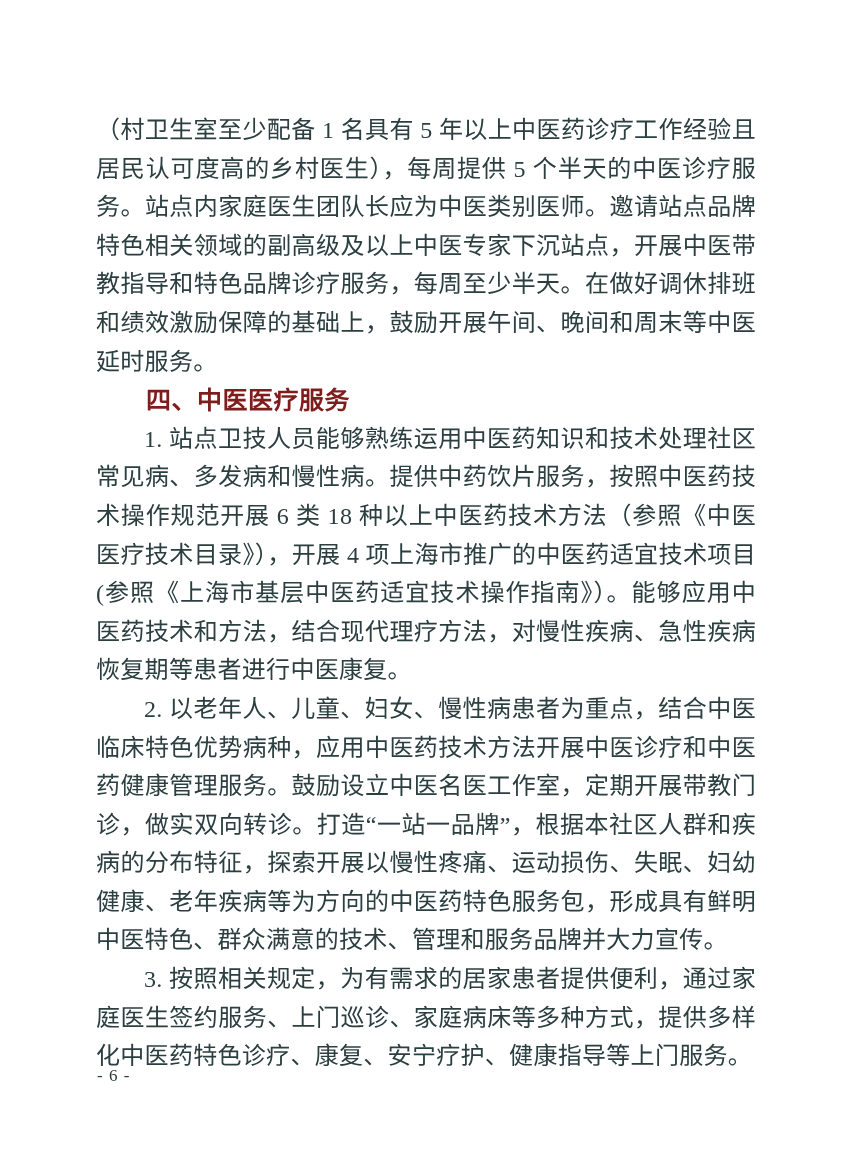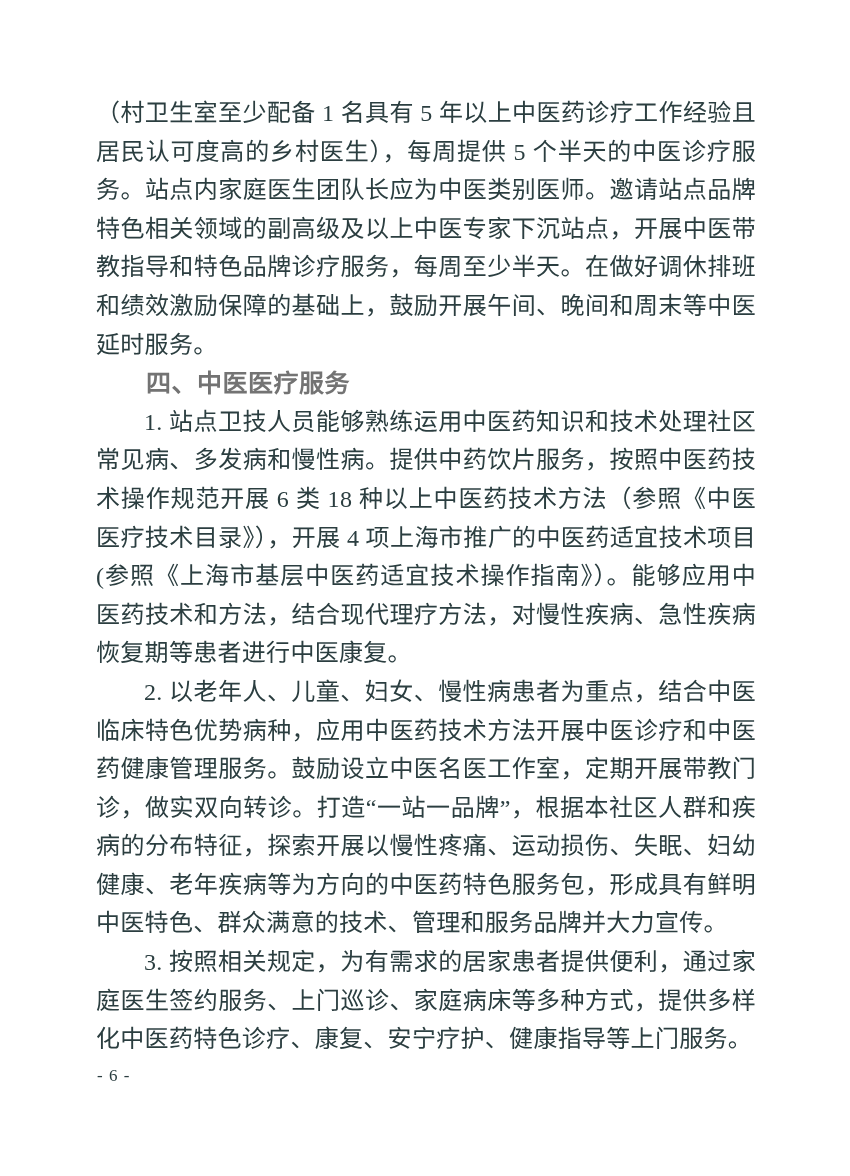--- a/index.html
+++ b/index.html
@@ -12,21 +12,21 @@
     width: 850px;
     height: 1176px;
     margin: 0 auto;
     background: #ffffff;
     overflow: hidden;
     font-family: "Liberation Serif", "DejaVu Serif", serif;
   }
   .content {
     position: absolute;
     left: 96px;
-    top: 94px;
+    top: 111px;
     width: 660px;
     font-size: 24px;
     line-height: 38.6px;
     text-align: justify;
     letter-spacing: 0.3px;
   }
   p.para {
     margin: 0;
     padding: 0;
   }
@@ -47,19 +47,19 @@
     letter-spacing: 1px;
     font-family: "Liberation Serif", "DejaVu Serif", serif;
   }
 </style>
 </head>
 <body>
 
 <div class="page" style="background: rgb(255, 255, 255); color: rgb(43, 62, 64);">
   <main class="content">
       <p class="para">（村卫生室至少配备 1 名具有 5 年以上中医药诊疗工作经验且居民认可度高的乡村医生），每周提供 5 个半天的中医诊疗服务。站点内家庭医生团队长应为中医类别医师。邀请站点品牌特色相关领域的副高级及以上中医专家下沉站点，开展中医带教指导和特色品牌诊疗服务，每周至少半天。在做好调休排班和绩效激励保障的基础上，鼓励开展午间、晚间和周末等中医延时服务。</p>
-      <p class="para indent heading" style="color: #737373;">四、中医医疗服务</p>
+      <p class="para indent heading" style="color: #7f1d1d;">四、中医医疗服务</p>
       <p class="para indent">1. 站点卫技人员能够熟练运用中医药知识和技术处理社区常见病、多发病和慢性病。提供中药饮片服务，按照中医药技术操作规范开展 6 类 18 种以上中医药技术方法（参照《中医医疗技术目录》），开展 4 项上海市推广的中医药适宜技术项目(参照《上海市基层中医药适宜技术操作指南》）。能够应用中医药技术和方法，结合现代理疗方法，对慢性疾病、急性疾病恢复期等患者进行中医康复。</p>
       <p class="para indent">2. 以老年人、儿童、妇女、慢性病患者为重点，结合中医临床特色优势病种，应用中医药技术方法开展中医诊疗和中医药健康管理服务。鼓励设立中医名医工作室，定期开展带教门诊，做实双向转诊。打造“一站一品牌”，根据本社区人群和疾病的分布特征，探索开展以慢性疼痛、运动损伤、失眠、妇幼健康、老年疾病等为方向的中医药特色服务包，形成具有鲜明中医特色、群众满意的技术、管理和服务品牌并大力宣传。</p>
       <p class="para indent">3. 按照相关规定，为有需求的居家患者提供便利，通过家庭医生签约服务、上门巡诊、家庭病床等多种方式，提供多样化中医药特色诊疗、康复、安宁疗护、健康指导等上门服务。</p>
     </main>
   <div class="page-footer">- 6 -</div>
 </div>
 
 </body></html>

